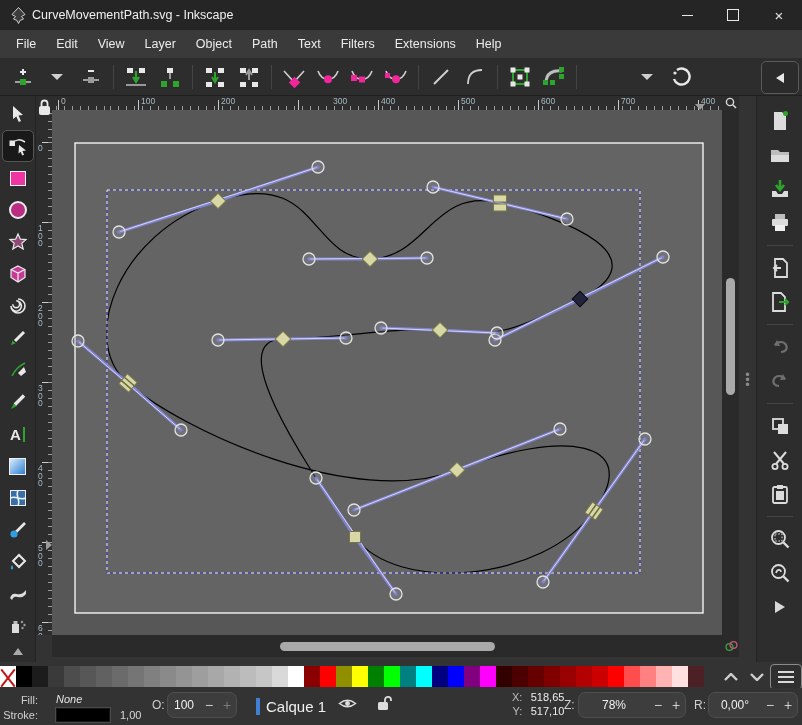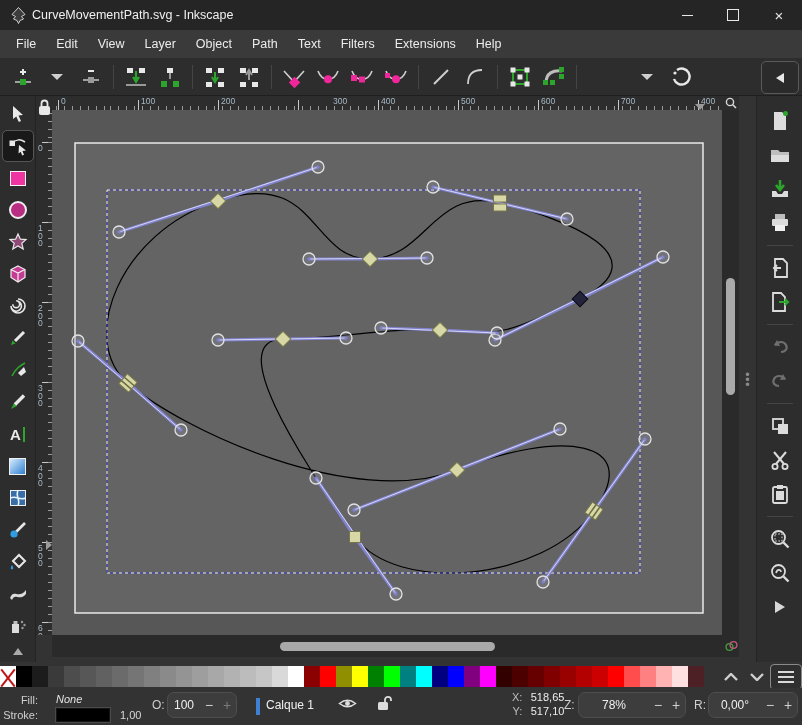--- a/index.html
+++ b/index.html
@@ -723,21 +723,21 @@
     <div class="abs" style="left:120px;top:21px;">1,00</div>
 
     <div class="abs" style="left:152px;top:10px;font-size:12px;color:#cfcfcf;">O:</div>
     <div class="field" style="left:167px;top:4px;width:70px;">
       <span class="val">100</span>
       <span class="spin">−</span>
       <span class="spin dim">+</span>
     </div>
 
     <div class="layerbar" style="left:256px;top:10px;"></div>
-    <div class="abs" style="left:266px;top:10px;font-size:12px;color:#f0f0f0;">Calque 1</div>
+    <div class="abs" style="left:266px;top:10px;font-size:15px;color:#f0f0f0;">Calque 1</div>
     <div class="abs" style="left:338px;top:8px;">
       <svg width="19" height="15">
           <path d="M1.5,7.5 Q9.5,1 17.5,7.5 Q9.5,14 1.5,7.5 Z" fill="none" stroke="#dcdcdc" stroke-width="1.6"></path>
           <circle cx="9.5" cy="7.5" r="2.4" fill="#dcdcdc"></circle>
         </svg>
     </div>
     <div class="abs" style="left:376px;top:7px;">
       <svg width="17" height="16">
           <rect x="2" y="7" width="10" height="8" rx="1.5" fill="#dcdcdc"></rect>
           <path d="M9,7 V4.8 a3,3 0 0 1 6,0 V6" fill="none" stroke="#dcdcdc" stroke-width="1.8"></path>

